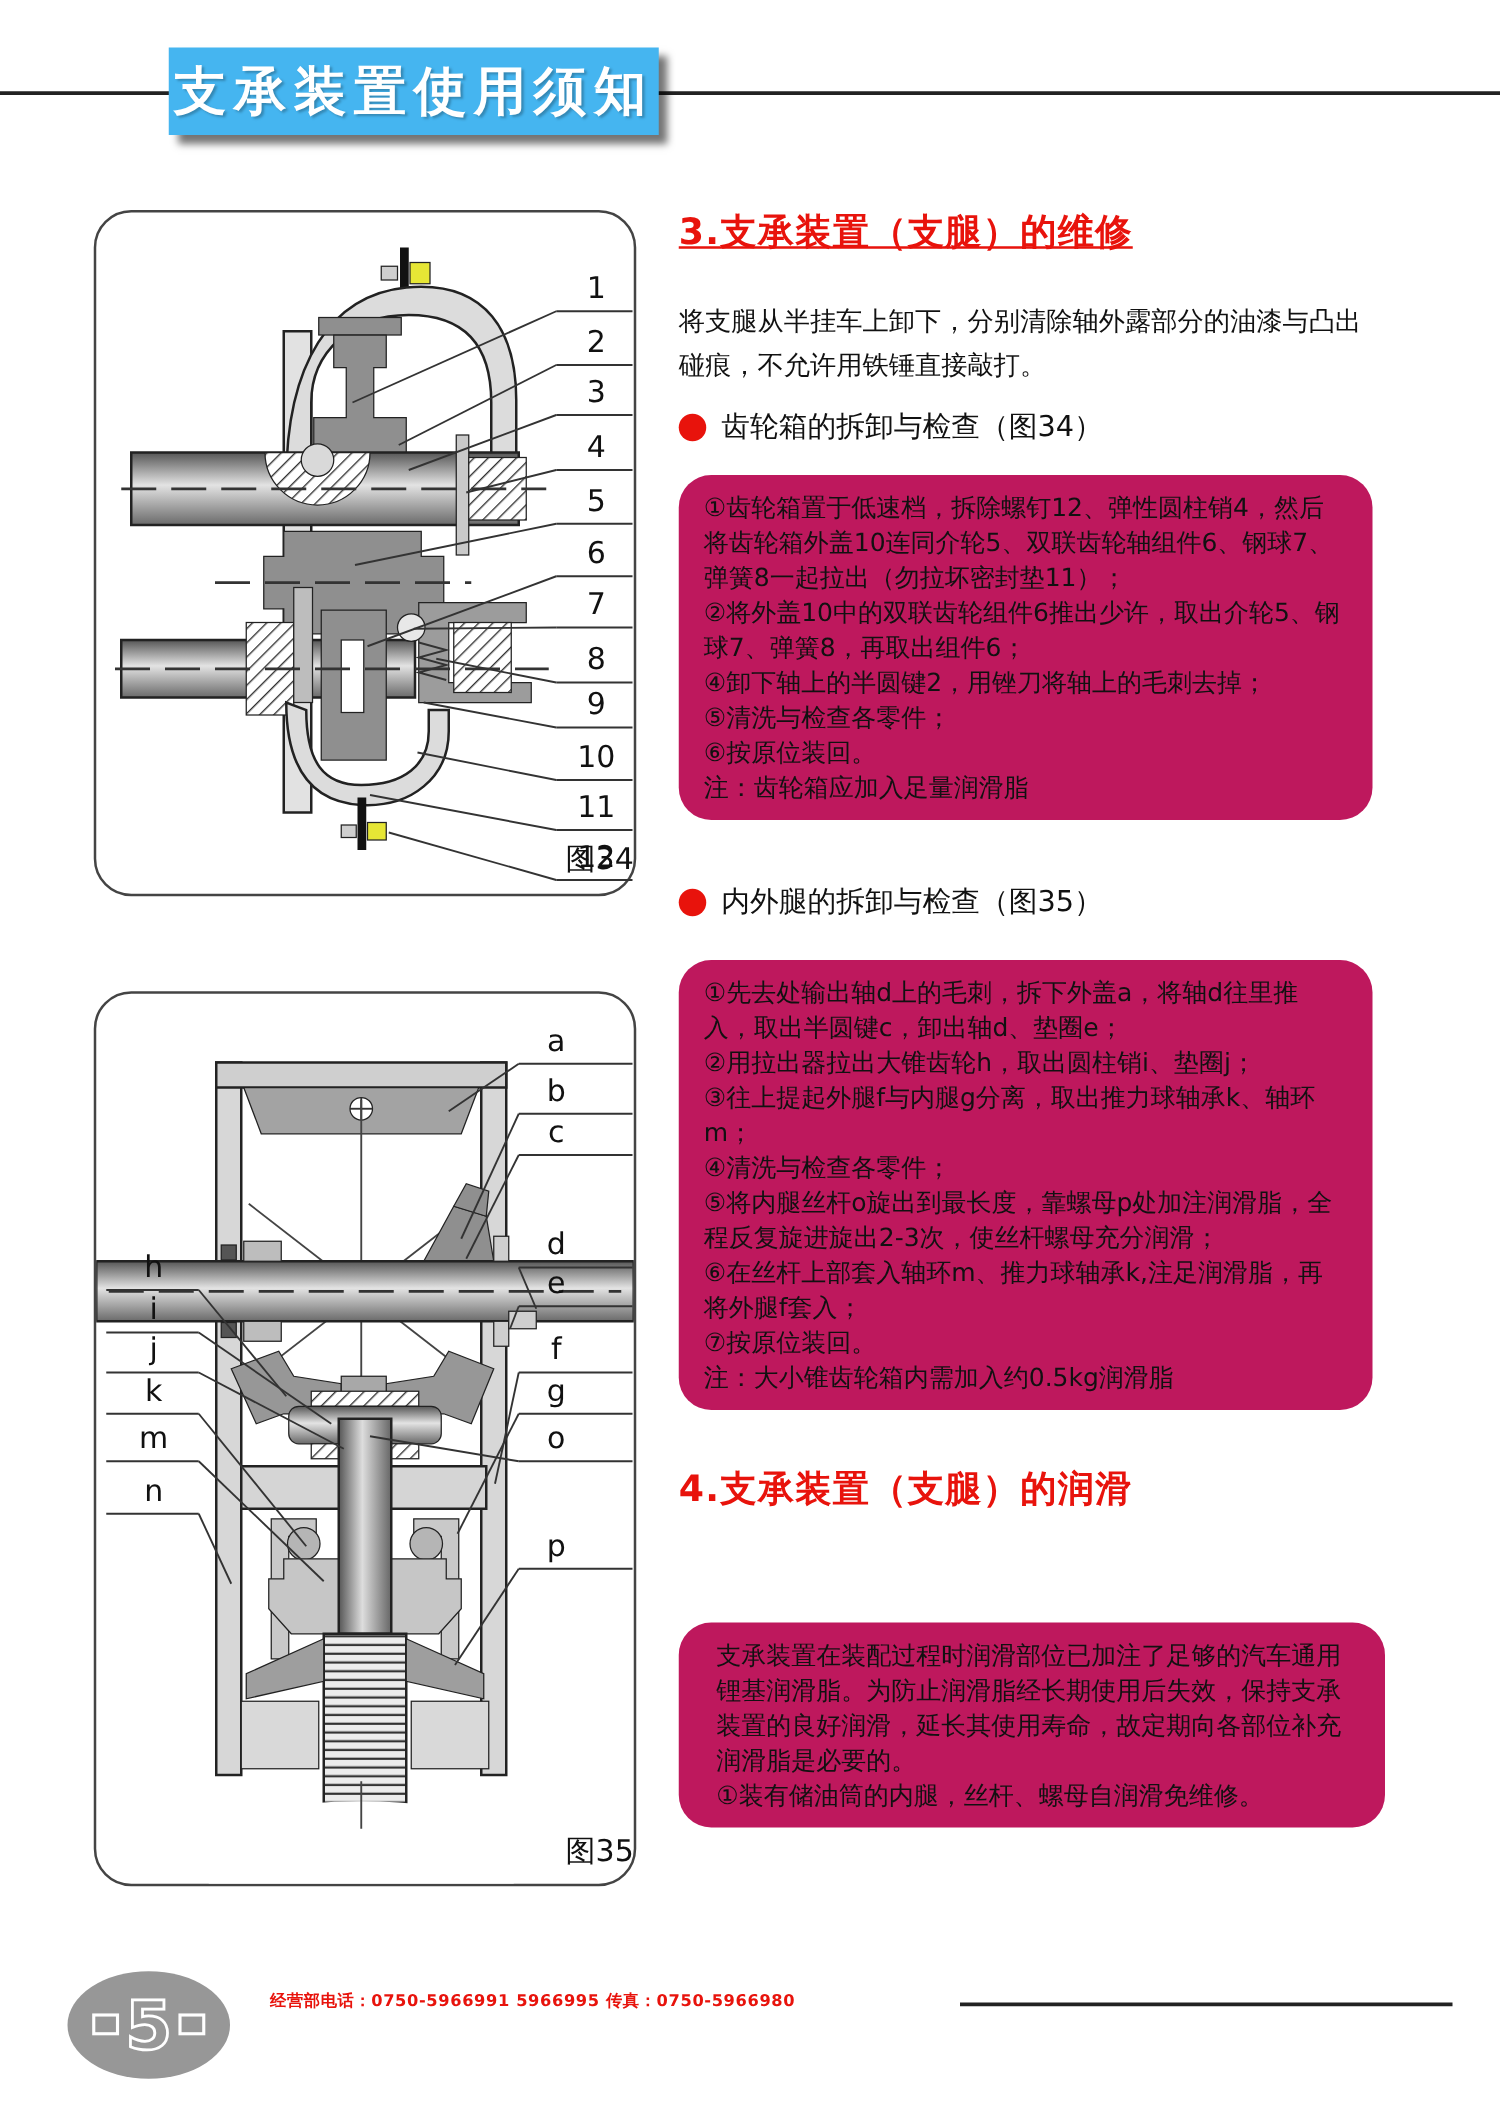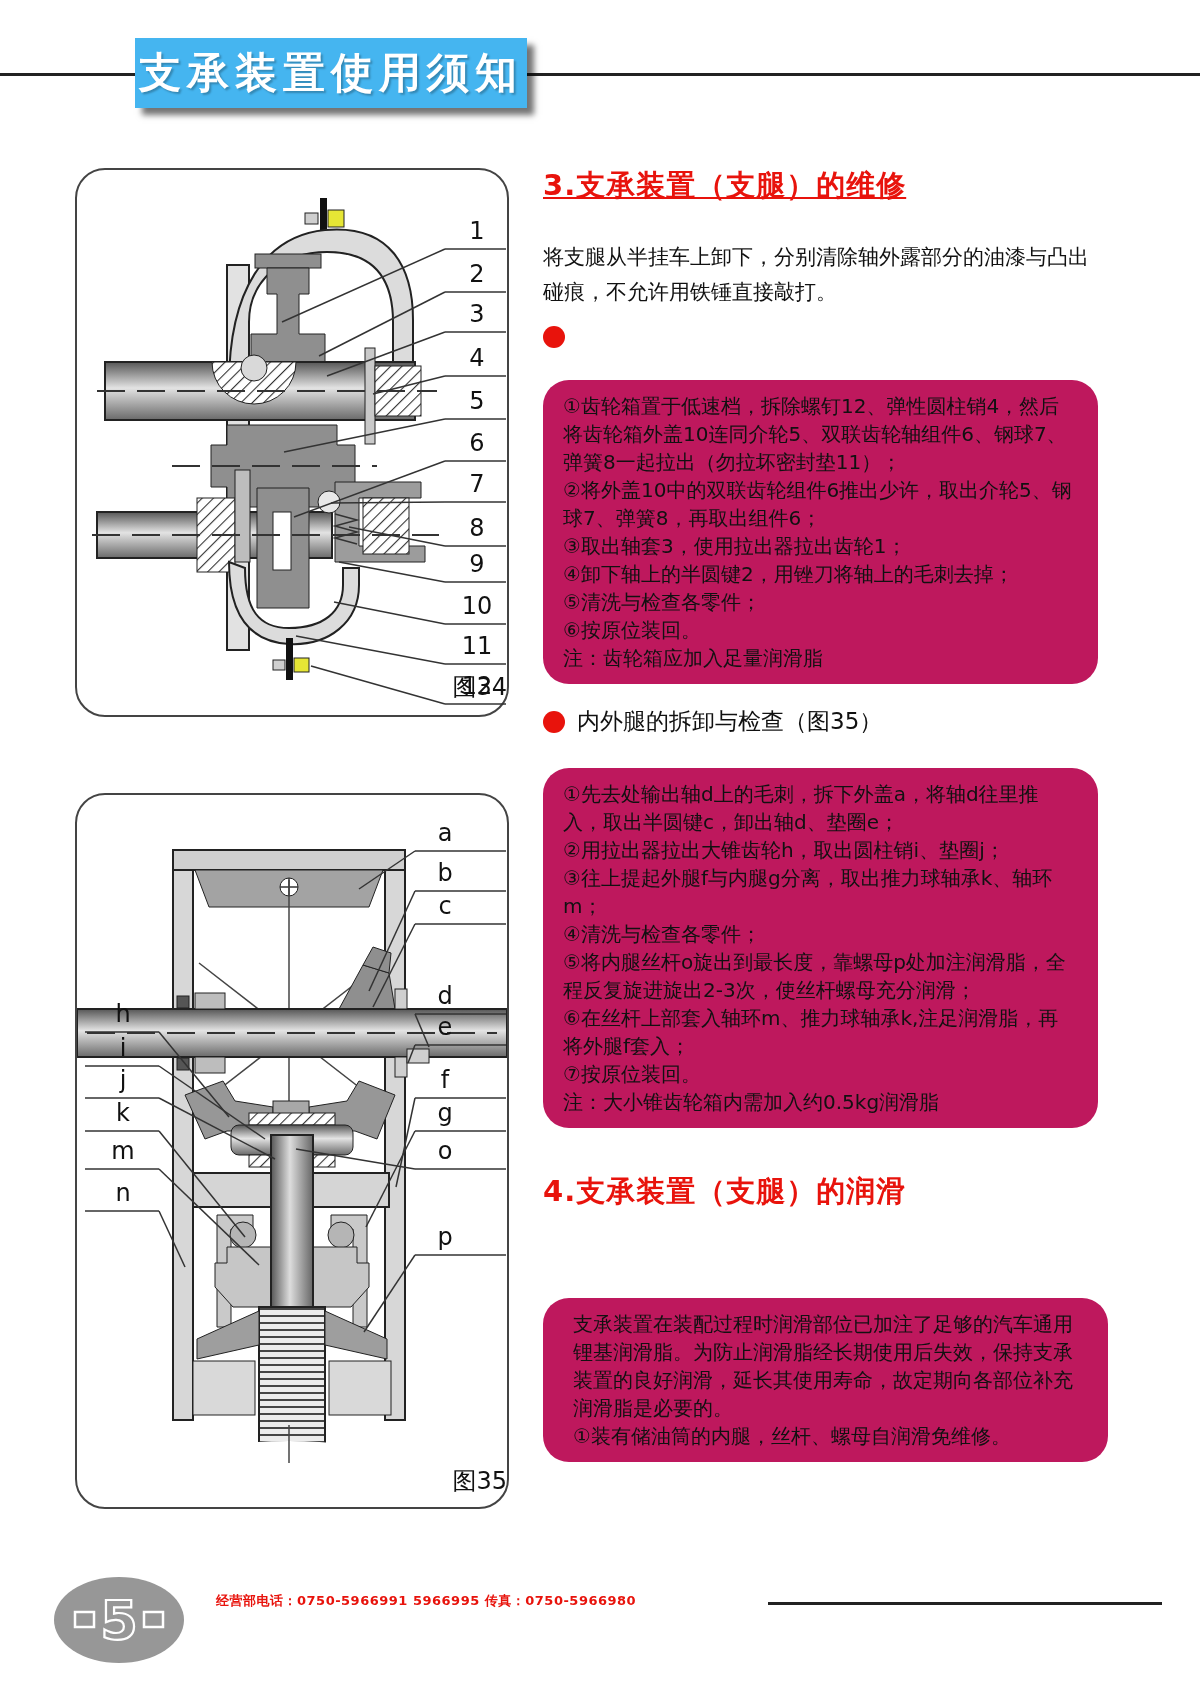--- a/index.html
+++ b/index.html
@@ -278,26 +278,26 @@
       </g>
     </svg>
     <div class="fig-caption">图35</div>
   </div>
 
   <div class="sec-title" style="top:166px;text-decoration:underline;">3.支承装置（支腿）的维修</div>
   <div class="intro" style="top:240px;">将支腿从半挂车上卸下，分别清除轴外露部分的油漆与凸出碰痕，不允许用铁锤直接敲打。</div>
 
   <div class="bullet" style="top:326px;">
     <span class="dot"></span>
+    <span>齿轮箱的拆卸与检查（图34）</span>
   </div>
 
   <div class="pink-box" style="top:380px;">
     <p class="step">①齿轮箱置于低速档，拆除螺钉12、弹性圆柱销4，然后将齿轮箱外盖10连同介轮5、双联齿轮轴组件6、钢球7、弹簧8一起拉出（勿拉坏密封垫11）；</p>
     <p class="step">②将外盖10中的双联齿轮组件6推出少许，取出介轮5、钢球7、弹簧8，再取出组件6；</p>
-    <p class="step">③取出轴套3，使用拉出器拉出齿轮1；</p>
     <p class="step">④卸下轴上的半圆键2，用锉刀将轴上的毛刺去掉；</p>
     <p class="step">⑤清洗与检查各零件；</p>
     <p class="step">⑥按原位装回。</p>
     <p class="step">注：齿轮箱应加入足量润滑脂</p>
   </div>
 
   <div class="bullet" style="top:706px;">
     <span class="dot"></span>
     <span>内外腿的拆卸与检查（图35）</span>
   </div>

